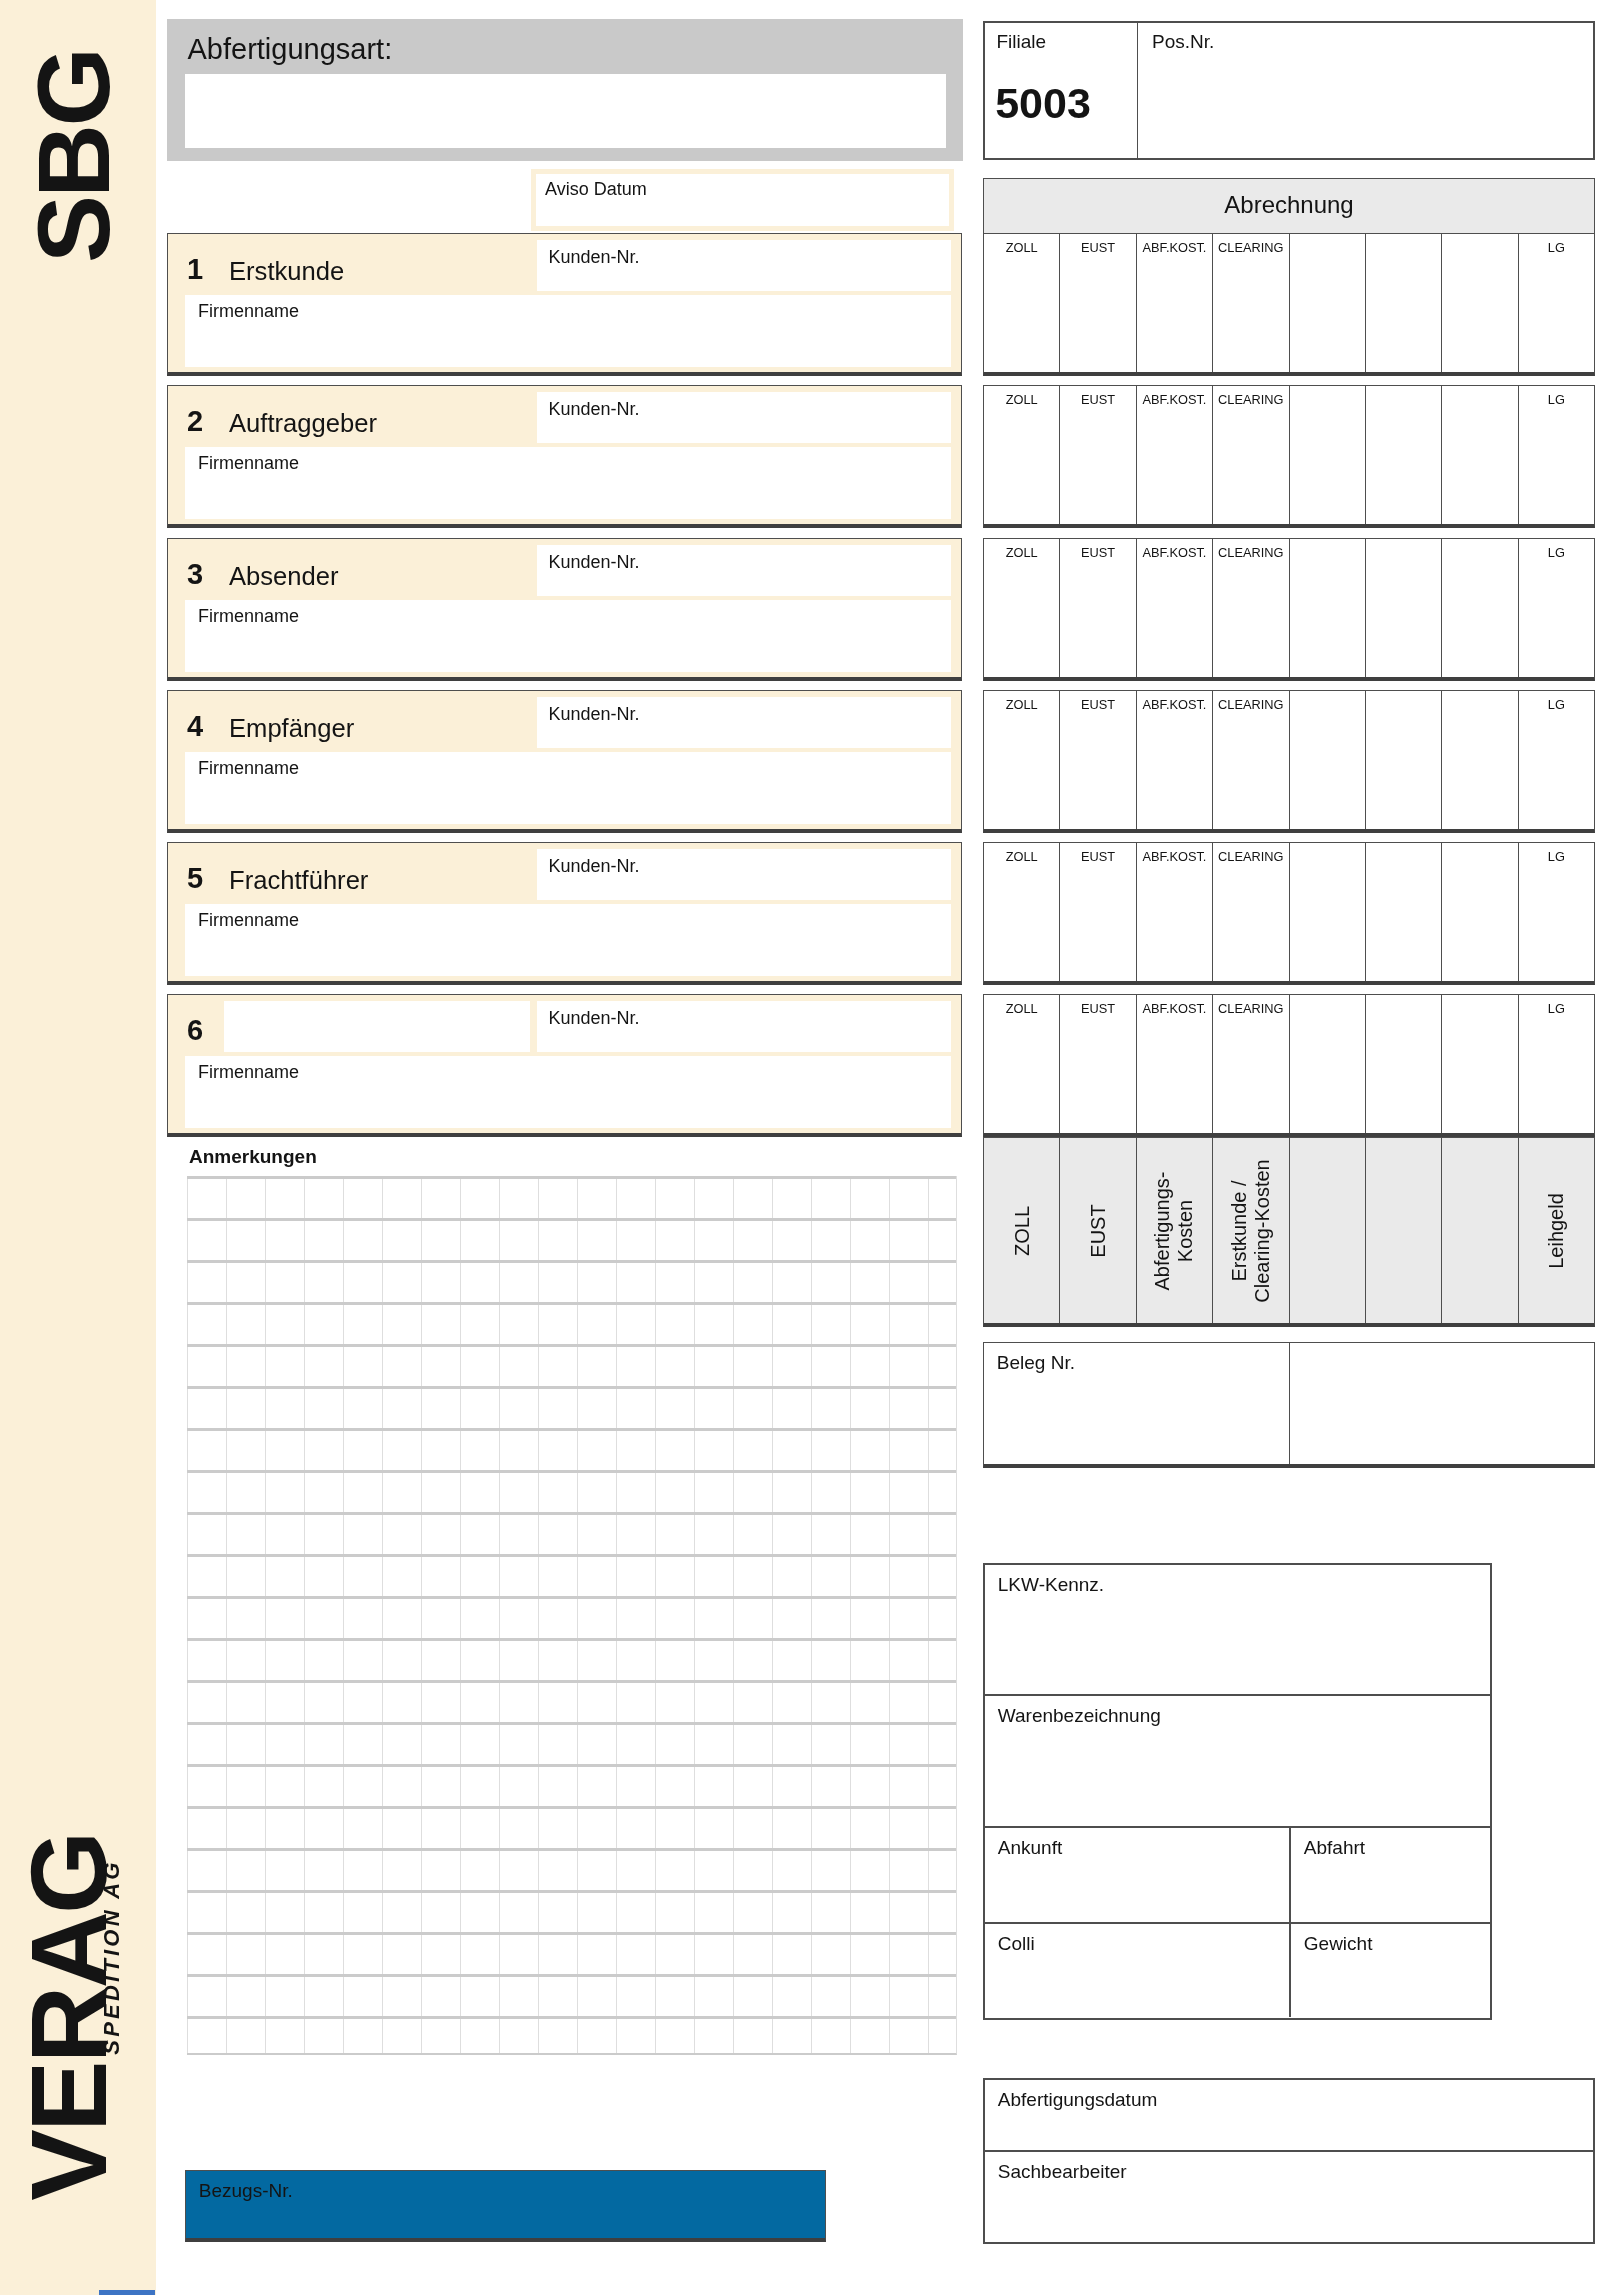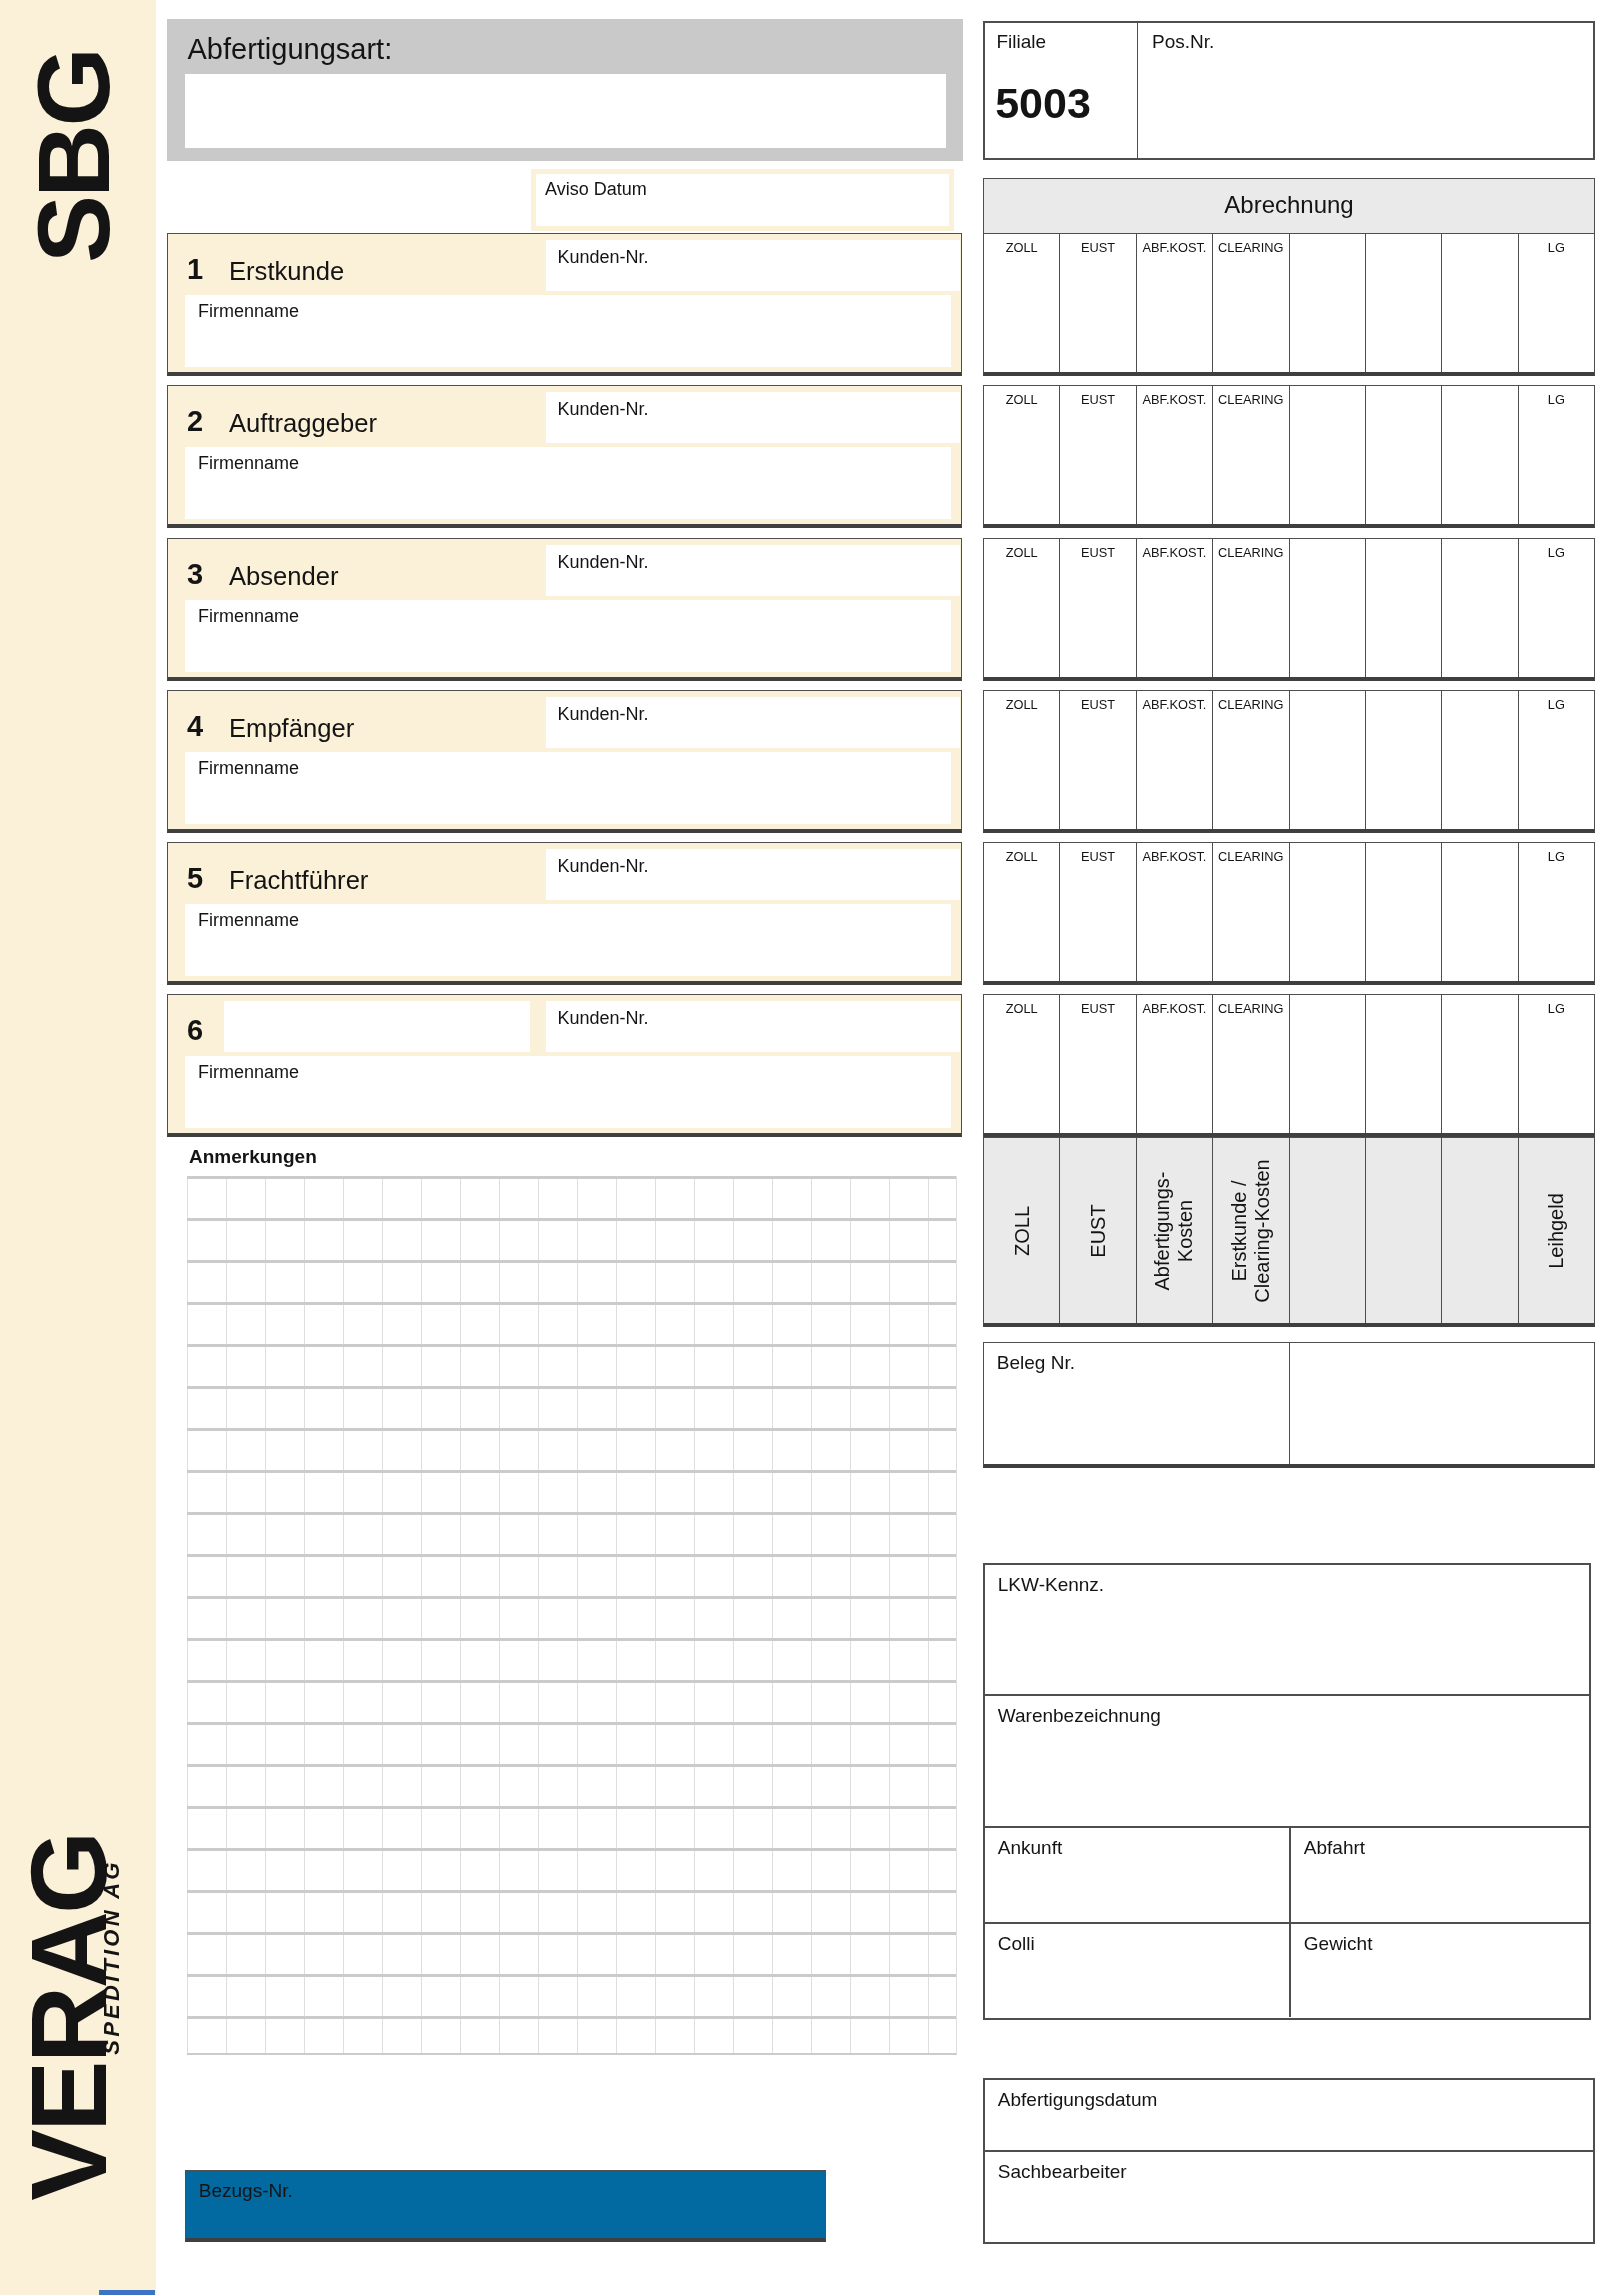--- a/index.html
+++ b/index.html
@@ -66,41 +66,41 @@
   .beleg-cell{width:306px;border-right:1.9px solid var(--border);position:relative;}
   .betrag-cell{flex:1;position:relative;}
   .box-label{position:absolute;left:12.8px;top:9px;font-size:19px;}
   .euro-sign{position:absolute;right:22px;top:41px;font-size:31px;}
 
   
   .section{position:absolute;left:167px;width:795px;height:143px;background:var(--cream);
     border:1.9px solid var(--border);border-bottom:4.5px solid var(--border_dark);}
   .section .sec-num{position:absolute;left:19px;top:19px;font-size:29px;font-weight:bold;}
   .section .sec-name{position:absolute;left:61px;top:23px;font-size:25.6px;}
-  .section .kunden-box{position:absolute;left:369px;top:6.4px;width:414px;height:51px;background:#fff;margin-left:9px;}
+  .section .kunden-box{position:absolute;left:369px;top:6.4px;width:414px;height:51px;background:#fff;}
   .section .kunden-box .f-label{position:absolute;left:11.5px;top:6.4px;font-size:18px;}
   .section .extra-box{position:absolute;left:56px;top:6.4px;width:306px;height:51px;background:#fff;}
   .section .firma-box{position:absolute;left:17.3px;top:61px;width:766px;height:72px;background:#fff;}
   .section .firma-box .f-label{position:absolute;left:12.8px;top:6.4px;font-size:18px;}
 
   
   .aviso-box{left:531px;top:169px;width:423px;height:62px;background:var(--cream);}
   .aviso-box .aviso-inner{position:absolute;left:5.1px;top:5.1px;right:5.1px;bottom:5.1px;background:#fff;}
   .aviso-box .f-label{position:absolute;left:14px;top:10.2px;font-size:18px;}
 
   
   .anm-label{left:189px;top:1146px;font-size:19px;font-weight:bold;}
   .anm-grid{left:187px;top:1176px;width:770px;height:879px;background:#fff;
     background-image:
       repeating-linear-gradient(to bottom, var(--gridline_h) 0 2.6px, transparent 2.6px 42px),
       repeating-linear-gradient(to right, var(--gridline_v) 0 1.3px, transparent 1.3px 39px);
     border-right:1.3px solid var(--gridline_v);border-bottom:2.6px solid var(--gridline_h);}
 
   
-  .groupA{left:983px;top:1563px;width:608px;height:457px;background:#fff;border:2.6px solid var(--border);}
+  .groupA{left:983px;top:1563px;width:509px;height:457px;background:#fff;border:2.6px solid var(--border);}
   .rowA{position:relative;border-bottom:2.6px solid var(--border);}
   .rowA:last-child{border-bottom:none;}
   .rowA.h205{height:131px;}
   .rowA.h206{height:132px;}
   .rowA.h146{height:93px;}
   .rowA.h150{height:96px;}
   .split{display:flex;height:100%;}
   .split .half-l{width:306px;border-right:2.6px solid var(--border);position:relative;}
   .split .half-r{flex:1;position:relative;}
 

